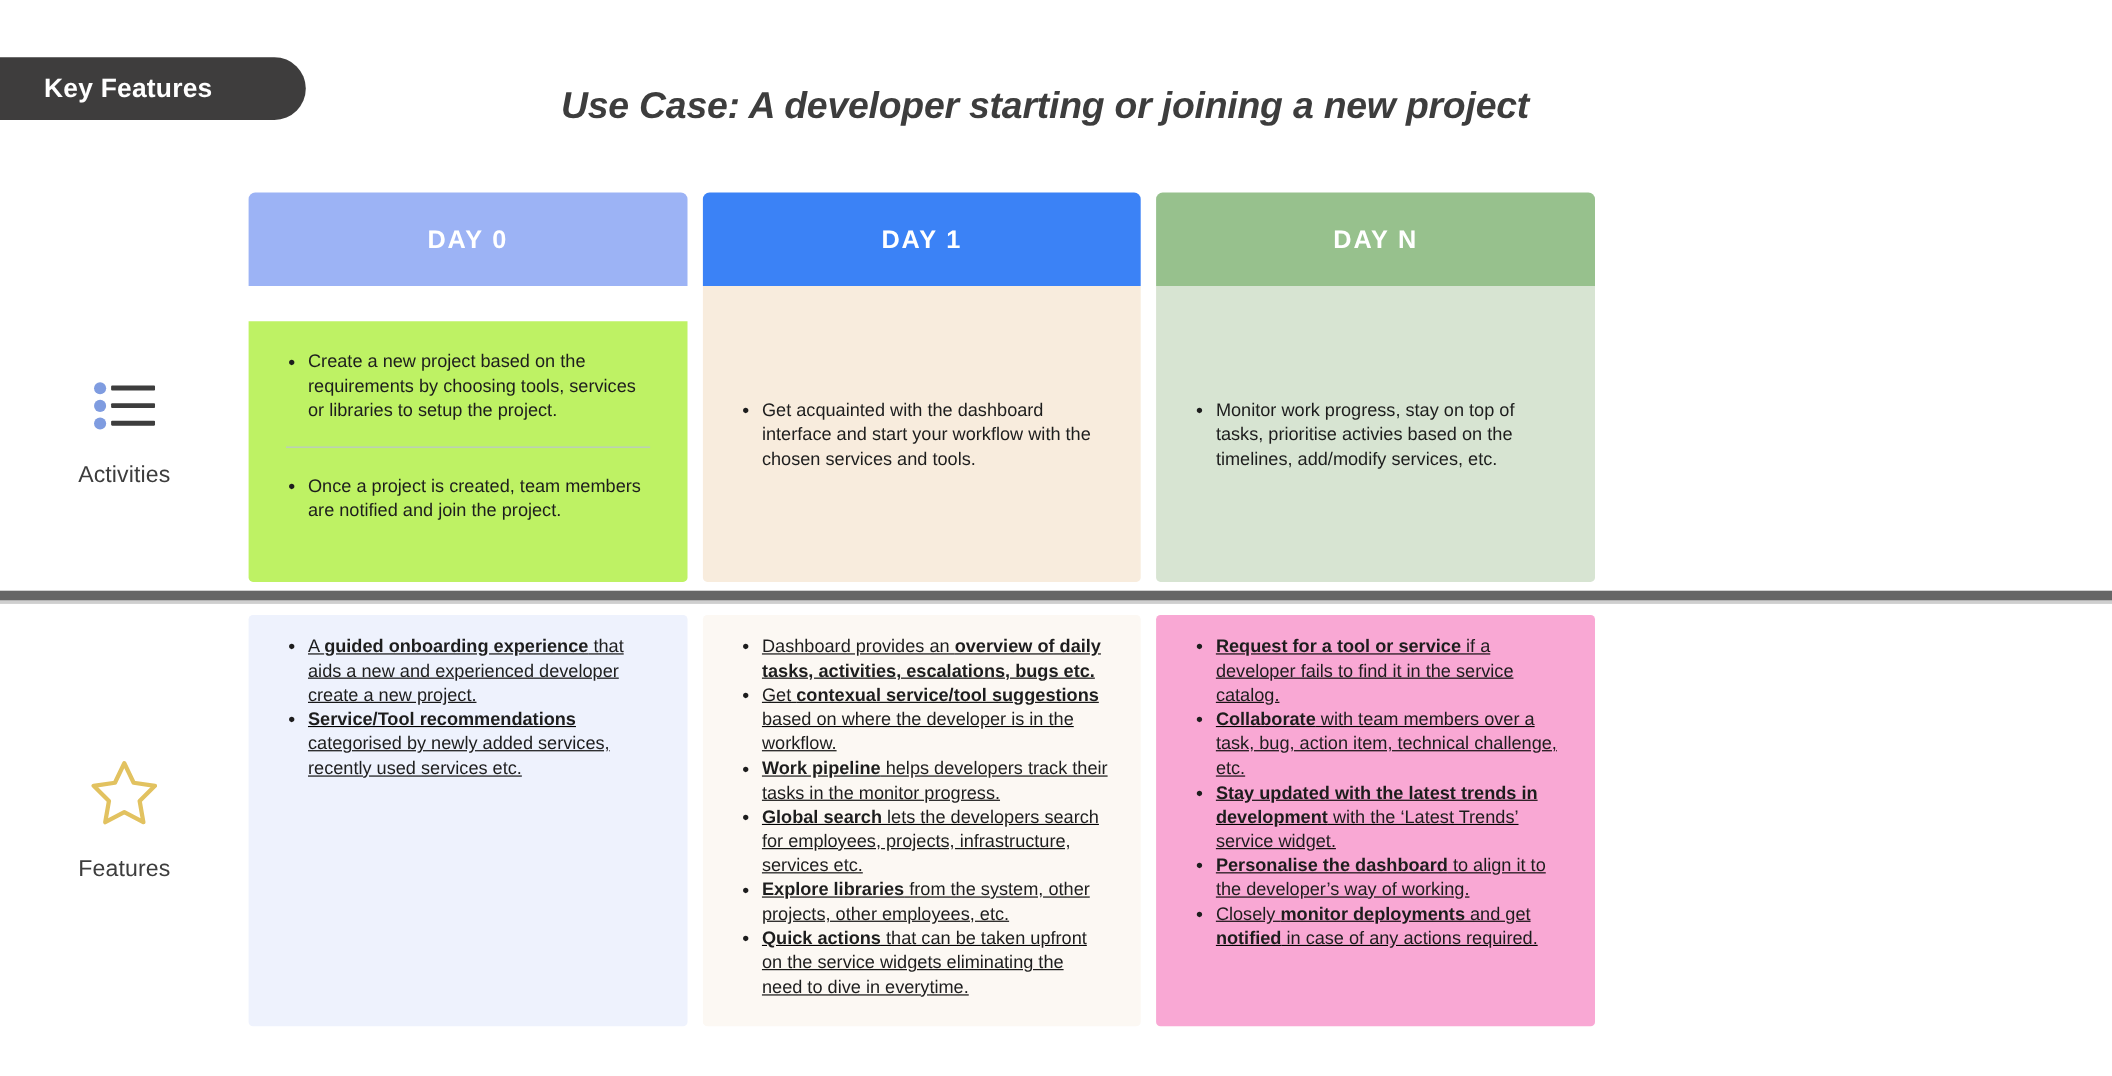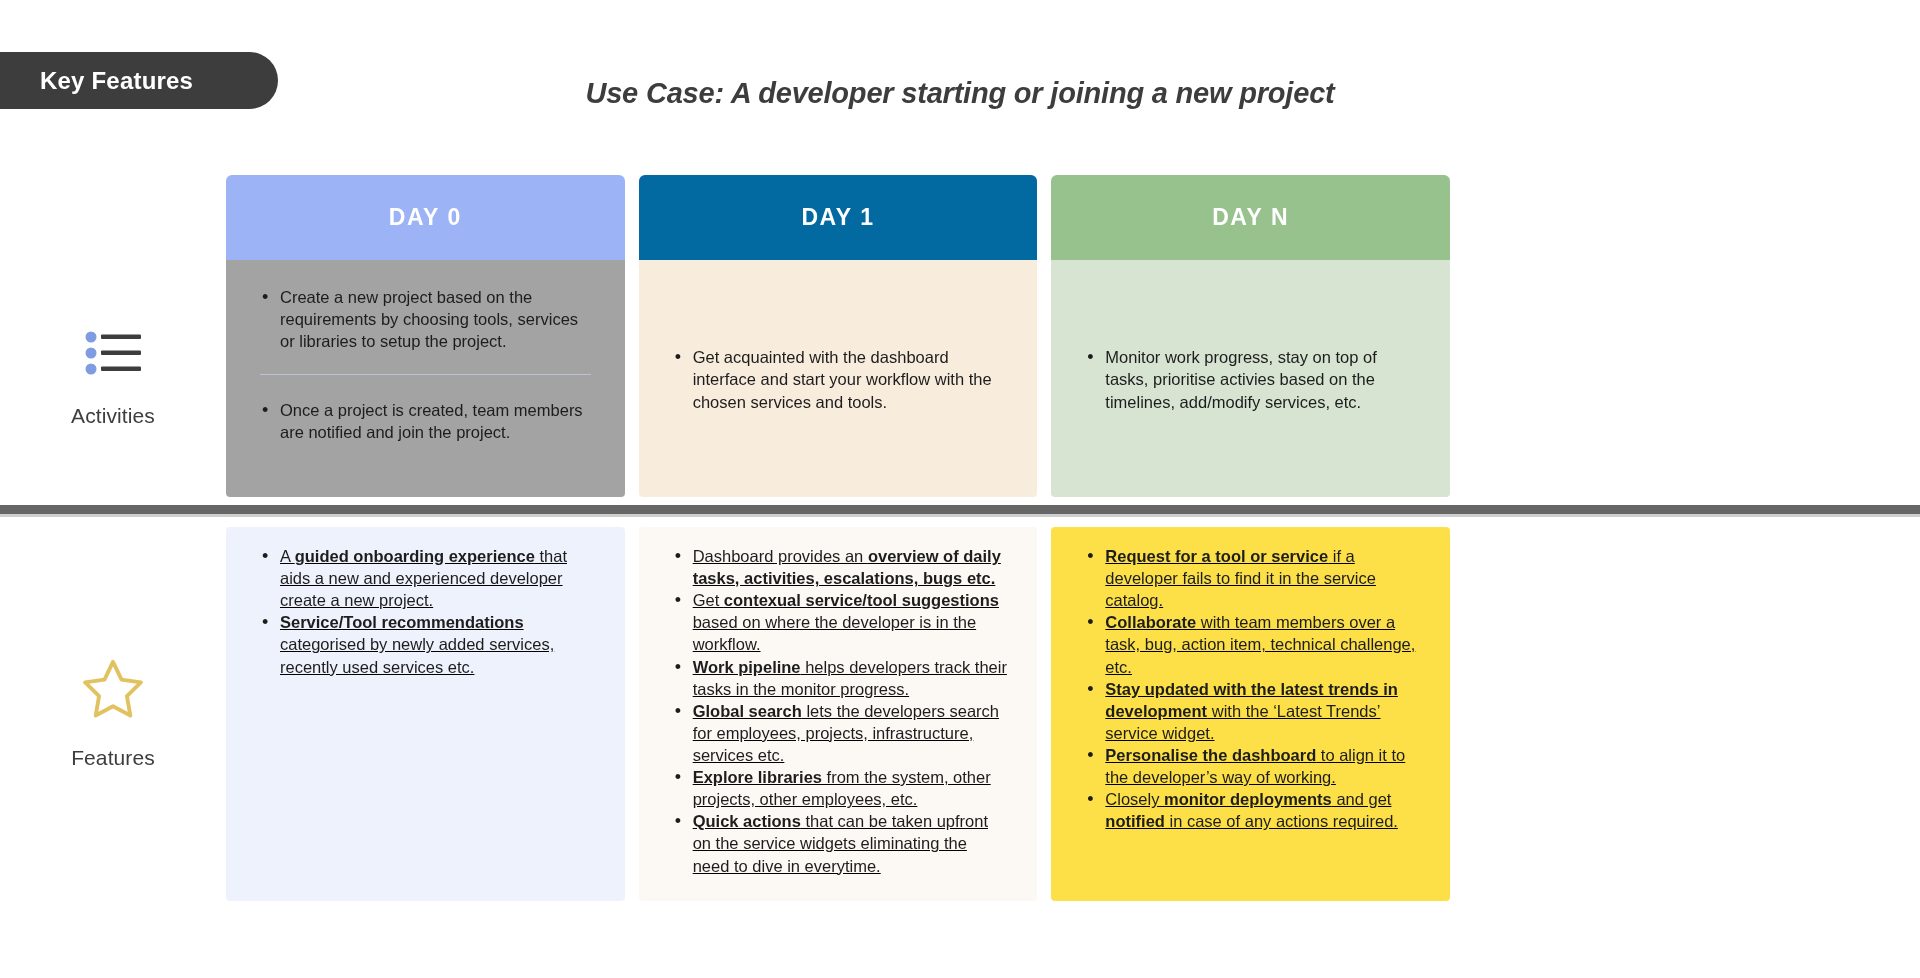--- a/index.html
+++ b/index.html
@@ -22,24 +22,24 @@
   }
   .key-features-badge .label {
     color: #ffffff;
     font-size: 24px;
     font-weight: bold;
     letter-spacing: 0.2px;
     margin-left: 40px;
   }
   .use-case-title {
     position: absolute;
-    left: 300px; top: 77px;
+    left: 290px; top: 77px;
     width: 1320px;
     text-align: center;
-    font-size: 29px;
+    font-size: 34px;
     font-style: italic;
     font-weight: bold;
     color: #3d3d3d;
     letter-spacing: -0.2px;
   }
 
   
   .grid {
     position: absolute;
     left: 0; top: 175px;
@@ -158,21 +158,21 @@
   <div class="use-case-title">Use Case: A developer starting or joining a new project</div>
 
   <div class="grid">
 
     <div class="row head-row">
       <div class="rail"></div>
       <div class="cols">
         <div class="col" id="head-day0" style="background: rgb(156, 179, 245);">
           <span class="head-label">DAY 0</span>
         </div>
-        <div class="col" id="head-day1" style="background: #0369a1; justify-content: center;">
+        <div class="col" id="head-day1" style="background: #3b82f6; justify-content: center;">
           <span class="head-label">DAY 1</span>
         </div>
         <div class="col" id="head-dayn" style="background: rgb(151, 193, 141);">
           <span class="head-label">DAY N</span>
         </div>
       </div>
     </div>
 
     <div class="row act-row">
       <div class="rail">
@@ -180,21 +180,21 @@
           <circle cx="6" cy="7" r="5.5" fill="#7f9ce0"></circle>
           <rect x="16" y="4.5" width="40" height="4.5" rx="1" fill="#3d3d3d"></rect>
           <circle cx="6" cy="23" r="5.5" fill="#7f9ce0"></circle>
           <rect x="16" y="20.5" width="40" height="4.5" rx="1" fill="#3d3d3d"></rect>
           <circle cx="6" cy="39" r="5.5" fill="#7f9ce0"></circle>
           <rect x="16" y="36.5" width="40" height="4.5" rx="1" fill="#3d3d3d"></rect>
         </svg>
         <div class="rail-label">Activities</div>
       </div>
       <div class="cols">
-        <div class="col" id="act-day0" style="background: #a3a3a3;">
+        <div class="col" id="act-day0" style="background: #bef264; margin-top: 32px;">
           <ul class="bullets">
             <li>Create a new project based on the requirements by choosing tools, services or libraries to setup the project.</li>
           </ul>
           <div class="mini-divider"></div>
           <ul class="bullets">
             <li>Once a project is created, team members are notified and join the project.</li>
           </ul>
         </div>
         <div class="col vcenter" id="act-day1" style="background: rgb(248, 236, 221);">
           <ul class="bullets">
@@ -229,21 +229,21 @@
         <div class="col" id="feat-day1" style="background: rgb(252, 248, 243);">
           <ul class="bullets spaced">
               <li><span>Dashboard provides an </span><span class="b">overview of daily tasks, activities, escalations, bugs etc.</span></li>
               <li><span>Get </span><span class="b">contexual service/tool suggestions</span><span> based on where the developer is in the workflow.</span></li>
               <li><span class="b">Work pipeline</span><span> helps developers track their tasks in the monitor progress.</span></li>
               <li><span class="b">Global search</span><span> lets the developers search for employees, projects, infrastructure, services etc.</span></li>
               <li><span class="b">Explore libraries</span><span> from the system, other projects, other employees, etc.</span></li>
               <li><span class="b">Quick actions</span><span> that can be taken upfront on the service widgets eliminating the need to dive in everytime.</span></li>
             </ul>
         </div>
-        <div class="col" id="feat-dayn" style="background: #fde047;">
+        <div class="col" id="feat-dayn" style="background: #f9a8d4;">
           <ul class="bullets spaced">
               <li><span class="b">Request for a tool or service</span><span> if a developer fails to find it in the service catalog.</span></li>
               <li><span class="b">Collaborate</span><span> with team members over a task, bug, action item, technical challenge, etc.</span></li>
               <li><span class="b">Stay updated with the latest trends in development</span><span> with the ‘Latest Trends’ service widget.</span></li>
               <li><span class="b">Personalise the dashboard</span><span> to align it to the developer’s way of working.</span></li>
               <li><span>Closely </span><span class="b">monitor deployments</span><span> and get </span><span class="b">notified</span><span> in case of any actions required.</span></li>
             </ul>
         </div>
       </div>
     </div>

